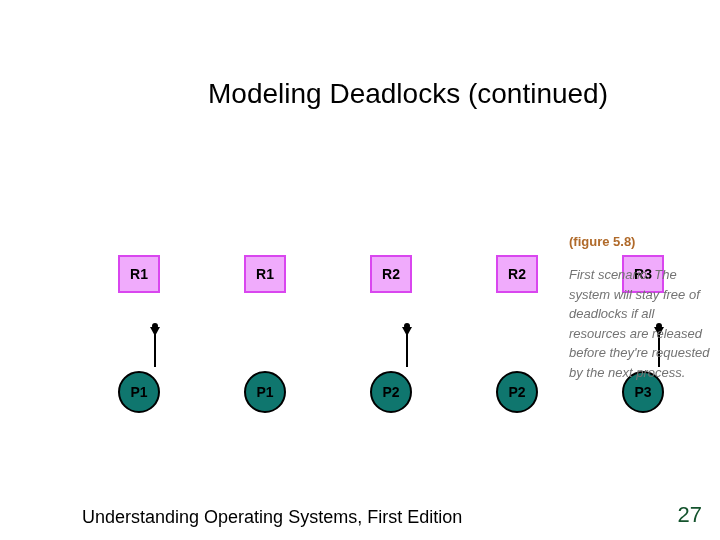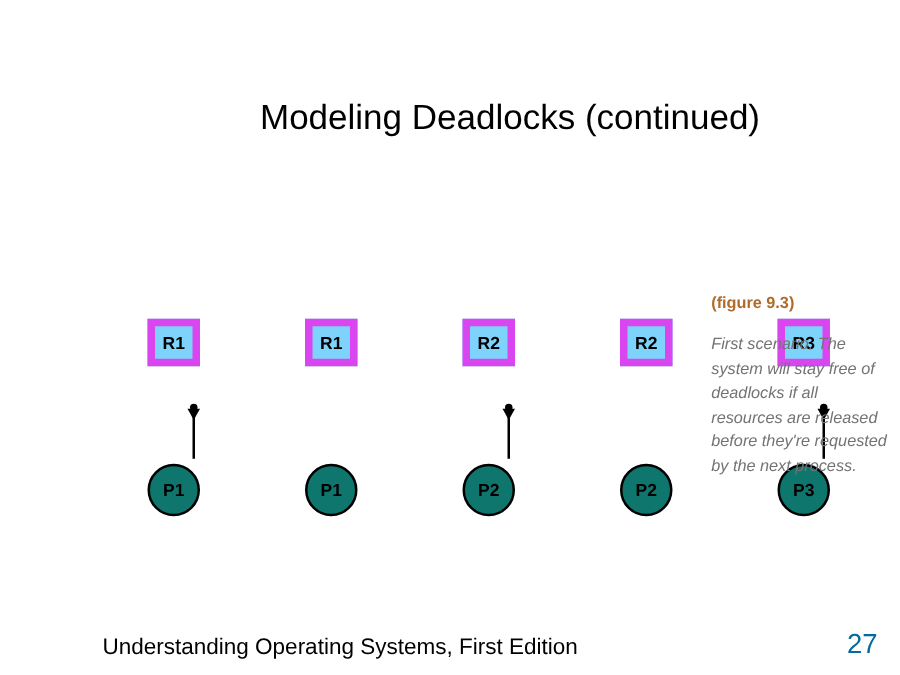--- a/index.html
+++ b/index.html
@@ -29,27 +29,27 @@
     gap: 20px;
   }
   .pair {
     display: flex;
     flex-direction: column;
     align-items: center;
   }
   .res {
     width: 42px;
     height: 38px;
-    border: 6px solid #d946ef;
+    border: 2px solid #d946ef;
     display: flex;
     align-items: center;
     justify-content: center;
     font-size: 14px;
     font-weight: bold;
-    background: #7dd3fc;
+    background: #f0abfc;
   }
   .arrow {
     width: 2px;
     height: 40px;
     position: relative;
     margin: 2px 0 4px 0;
   }
   .arrow-line {
     position: absolute;
     left: 50%;
@@ -115,21 +115,21 @@
     bottom: 28px;
     left: 34px;
     font-size: 18px;
     color: #000;
   }
   .footer-right {
     position: absolute;
     bottom: 28px;
     right: 34px;
     font-size: 22px;
-    color: #0369a1;
+    color: #14532d;
   }
 </style>
 </head>
 <body>
 
 <h1 class="title">Modeling Deadlocks (continued)</h1>
 
 <div class="diagram">
   <div class="pair">
     <div class="res">R1</div>
@@ -169,18 +169,18 @@
     <div class="proc">P3</div>
   </div>
   <div class="pair">
     <div class="res">R3</div>
     <div class="arrow hidden"></div>
     <div class="proc">P3</div>
   </div>
 </div>
 
 <div class="caption">
-  <div class="fig-label">(figure 9.3)</div>
+  <div class="fig-label">(figure 5.8)</div>
   <div class="caption-text">First scenario. The system will stay free of deadlocks if all resources are released before they're requested by the next process.</div>
 </div>
 
 <div class="footer-left">Understanding Operating Systems, First Edition</div>
 <div class="footer-right">27</div>
 
 </body></html>

